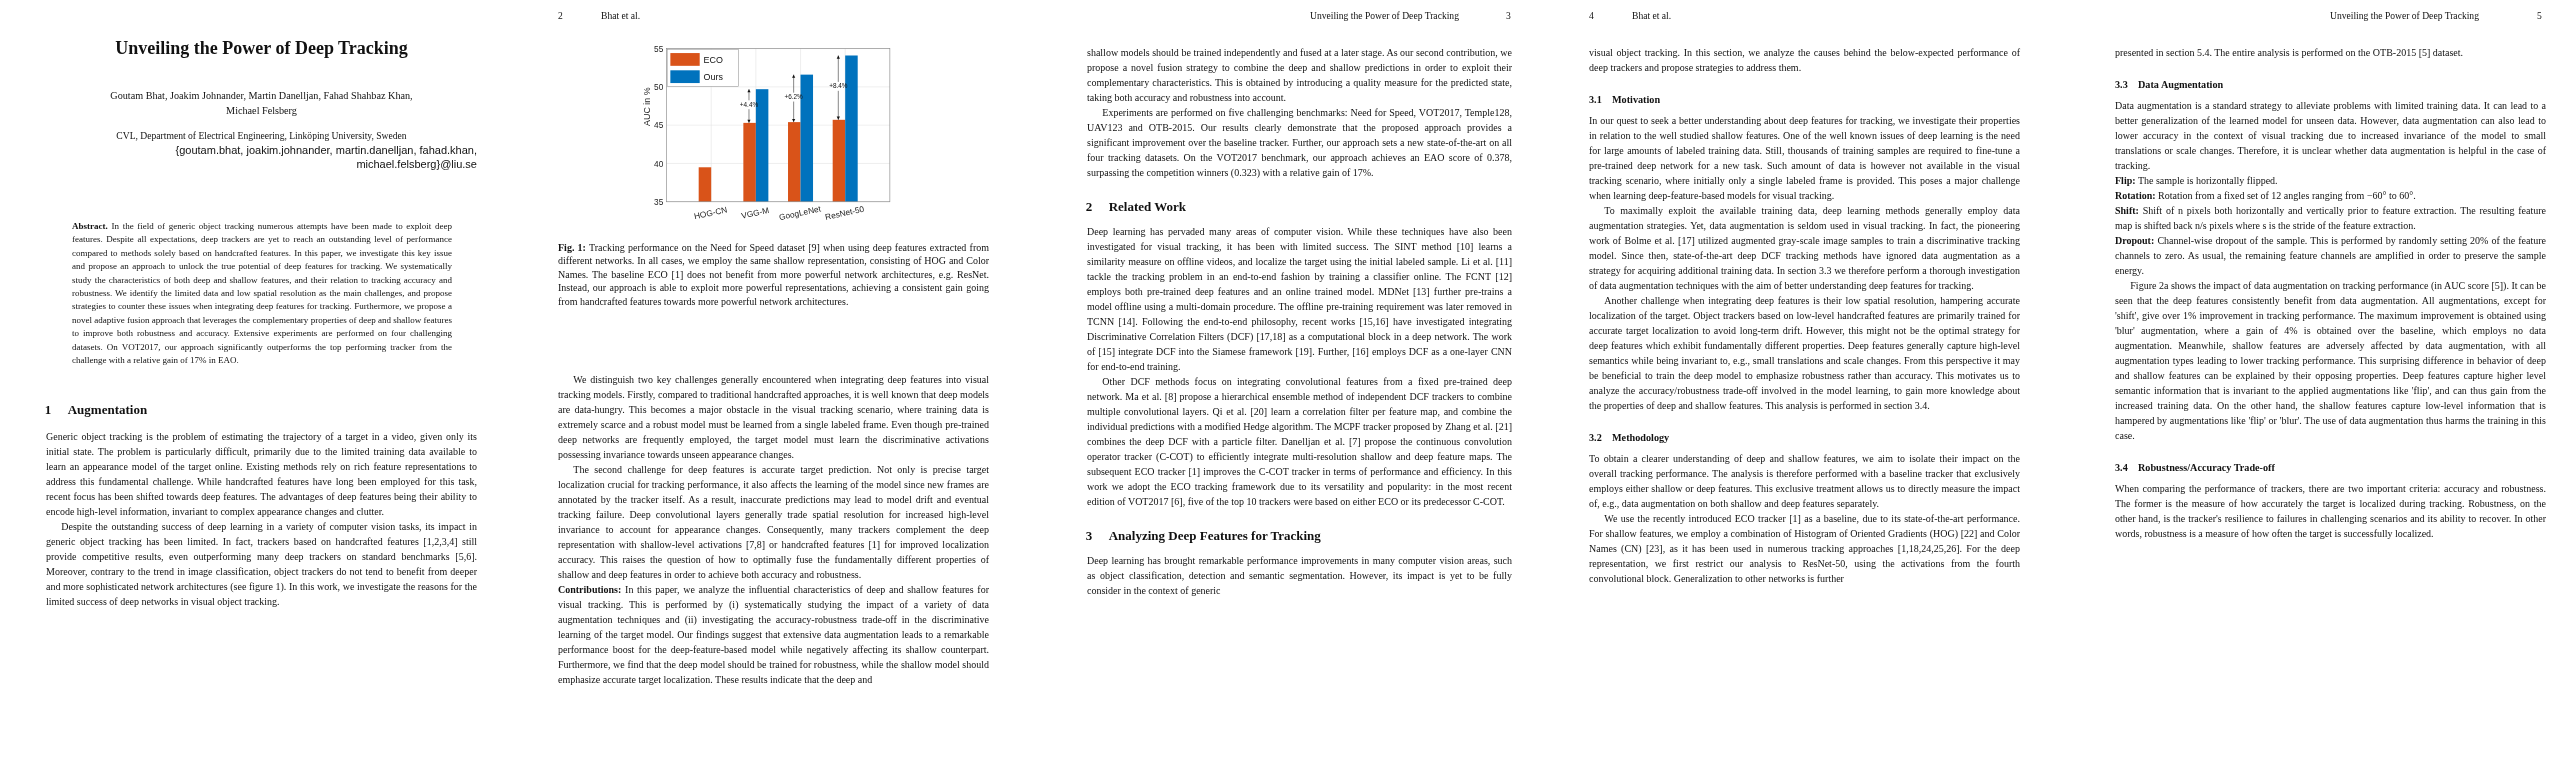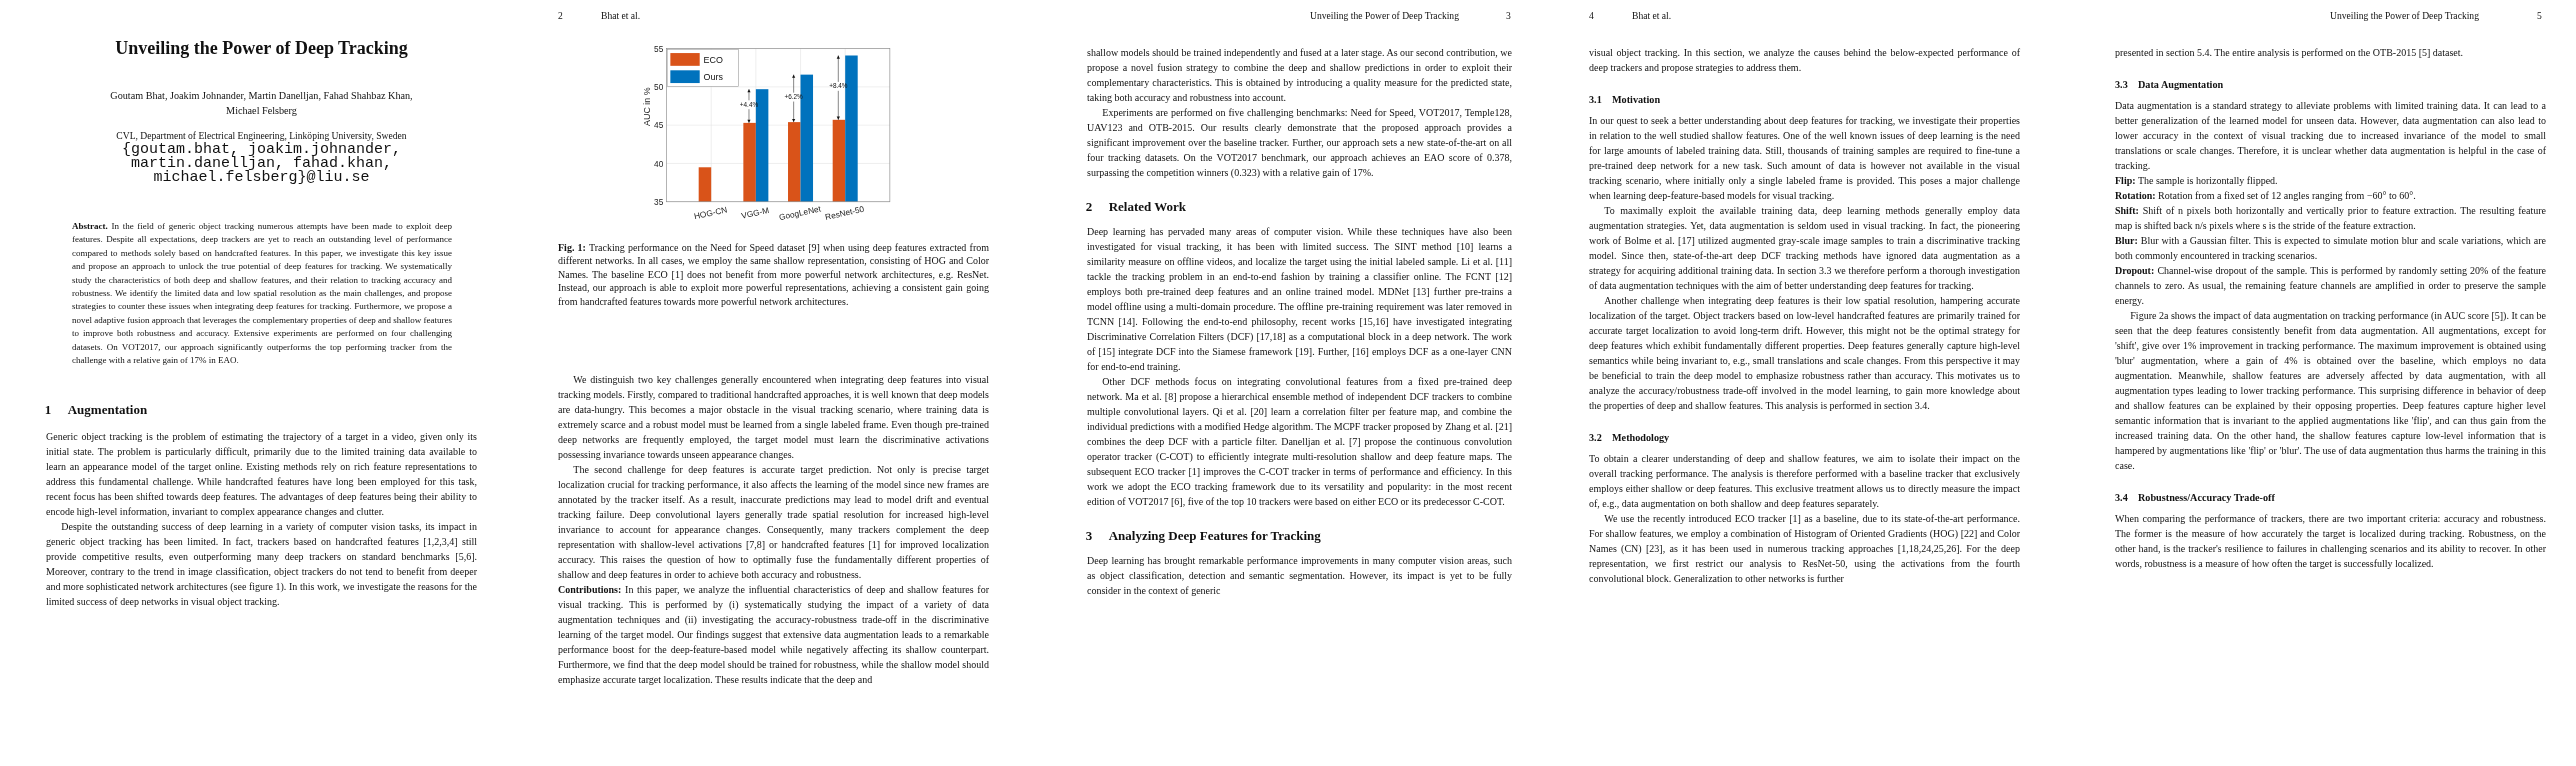--- a/index.html
+++ b/index.html
@@ -13,21 +13,21 @@
   .p3 .col { left:57px; width:425px; }
   .p4 .col { left:43px; width:431px; }
   .p5 .col { left:54px; width:431px; }
   .runhead { position:absolute; top:10.2px; font-size:9.6px; }
   .pn { position:absolute; top:10.2px; font-size:9.6px; }
   .para { margin:0; text-indent:15.3px; }
   .para.noind { text-indent:0; }
   h1.title { font-size:18px; font-weight:bold; text-align:center; margin:0; position:absolute; top:38px; left:46px; width:431px; }
   .authors { position:absolute; top:88px; left:46px; width:431px; text-align:center; font-size:10.2px; line-height:15.3px; }
   .affil { position:absolute; top:129px; left:46px; width:431px; text-align:center; font-size:9.6px; line-height:14px; }
-  .email { font-family:Liberation Mono, monospace; font-size:15px; }
+  .email { font-family:Liberation Sans, sans-serif; font-size:11px;text-align:right; }
   .abstract { position:absolute; top:220px; left:72px; width:380px; font-size:9px; line-height:13.4px; text-align:justify; }
   .abstract b { font-weight:bold; }
   h2 { font-size:13px; font-weight:bold; margin:0; }
   h3 { font-size:10.2px; font-weight:bold; margin:0; }
   .secnum { display:inline-block; width:23px; }
   .subnum { display:inline-block; width:23px; }
   .arxiv { position:absolute; left:11.5px; top:396px; transform-origin:0 0; transform:rotate(-90deg);
            font-size:27px; color:#808080; white-space:nowrap; font-family:"Liberation Serif",serif; }
   .caption { font-size:10px; line-height:13.4px; text-align:justify; }
   .caption b { font-weight:bold; }
@@ -185,21 +185,20 @@
   <div class="col" style="top:45px;">
     <p class="para noind">presented in section 5.4. The entire analysis is performed on the OTB-2015 [5] dataset.</p>
     <h3 style="margin:16.6px 0 6.4px 0;">
       <span class="subnum">3.3</span><span>Data Augmentation</span>
     </h3>
     <p class="para noind">Data augmentation is a standard strategy to alleviate problems with limited training data. It can lead to a better generalization of the learned model for unseen data. However, data augmentation can also lead to lower accuracy in the context of visual tracking due to increased invariance of the model to small translations or scale changes. Therefore, it is unclear whether data augmentation is helpful in the case of tracking.</p>
     <div>
       <p class="para noind"><b>Flip:</b> <span>The sample is horizontally flipped.</span></p>
       <p class="para noind"><b>Rotation:</b> <span>Rotation from a fixed set of 12 angles ranging from −60° to 60°.</span></p>
       <p class="para noind"><b>Shift:</b> <span>Shift of n pixels both horizontally and vertically prior to feature extraction. The resulting feature map is shifted back n/s pixels where s is the stride of the feature extraction.</span></p>
-      <p class="para noind"><b>Blur:</b> <span>Blur with a Gaussian filter. This is expected to simulate motion blur and scale variations, which are both commonly encountered in tracking scenarios.</span></p>
       <p class="para noind"><b>Dropout:</b> <span>Channel-wise dropout of the sample. This is performed by randomly setting 20% of the feature channels to zero. As usual, the remaining feature channels are amplified in order to preserve the sample energy.</span></p>
     </div>
     <p class="para">Figure 2a shows the impact of data augmentation on tracking performance (in AUC score [5]). It can be seen that the deep features consistently benefit from data augmentation. All augmentations, except for 'shift', give over 1% improvement in tracking performance. The maximum improvement is obtained using 'blur' augmentation, where a gain of 4% is obtained over the baseline, which employs no data augmentation. Meanwhile, shallow features are adversely affected by data augmentation, with all augmentation types leading to lower tracking performance. This surprising difference in behavior of deep and shallow features can be explained by their opposing properties. Deep features capture higher level semantic information that is invariant to the applied augmentations like 'flip', and can thus gain from the increased training data. On the other hand, the shallow features capture low-level information that is hampered by augmentations like 'flip' or 'blur'. The use of data augmentation thus harms the training in this case.</p>
     <h3 style="margin:16.6px 0 6.4px 0;">
       <span class="subnum">3.4</span><span>Robustness/Accuracy Trade-off</span>
     </h3>
     <p class="para noind">When comparing the performance of trackers, there are two important criteria: accuracy and robustness. The former is the measure of how accurately the target is localized during tracking. Robustness, on the other hand, is the tracker's resilience to failures in challenging scenarios and its ability to recover. In other words, robustness is a measure of how often the target is successfully localized.</p>
   </div>
 </div>
 

